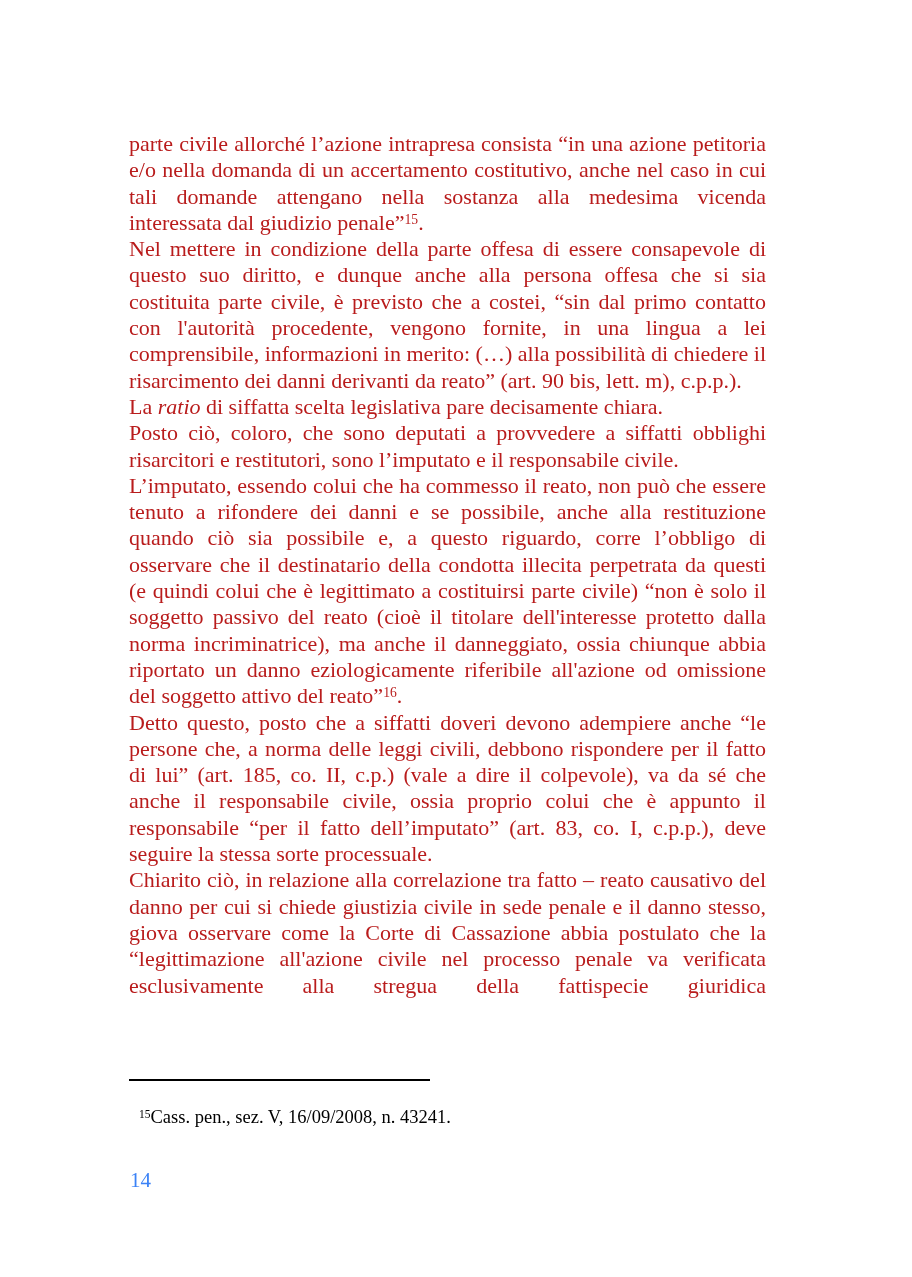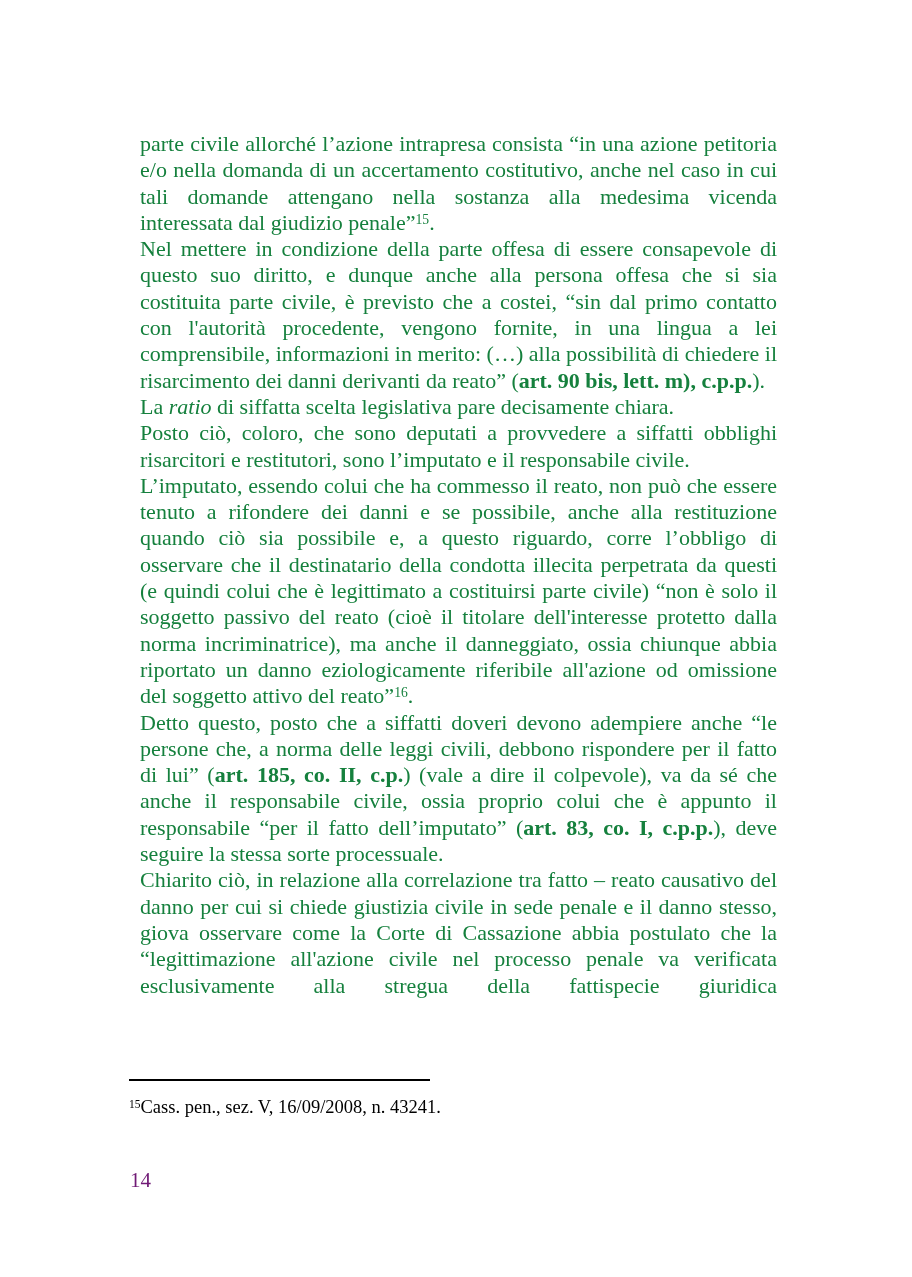--- a/index.html
+++ b/index.html
@@ -16,28 +16,27 @@
     inset: 0;
     background: #ffffff;
   }
   .content {
     position: absolute;
     left: 129px;
     top: 131px;
     width: 637px;
     font-size: 22px;
     line-height: 26.3px;
-    color: #15803d;
+    color: #b91c1c;
     text-align: justify;
     hyphens: none;
-    margin-left: 11px;
   }
   .content p { margin: 0; padding: 0; }
   .content p.justify-last { text-align-last: justify; }
-  .b { font-weight: bold; }
+  .b { font-weight: normal; }
   .i { font-style: italic; }
   sup.sx {
     font-size: 0.62em;
     line-height: 0;
     position: relative;
     top: -0.45em;
     vertical-align: baseline;
   }
   .footnote-sep {
     position: absolute;
@@ -49,28 +48,28 @@
   }
   .footnotes {
     position: absolute;
     left: 129px;
     top: 1096px;
     width: 637px;
     font-size: 18.5px;
     line-height: 23.5px;
     color: #000000;
   }
-  .footnotes .footnote { margin: 0; }
+  .footnotes .footnote { margin: 10px; }
   .page-number {
     position: absolute;
     left: 130px;
     top: 1169px;
     font-size: 21px;
     line-height: 1.1;
-    color: #701a75;
+    color: #3b82f6;
   }
 </style>
 </head>
 <body>
 
 <div class="page">
   <div class="content">
       <p><span>parte civile allorché l’azione intrapresa consista “in una azione petitoria e/o nella domanda di un accertamento costitutivo, anche nel caso in cui tali domande attengano nella sostanza alla medesima vicenda interessata dal giudizio penale”</span><sup class="sx">15</sup><span>.</span></p>
       <p><span>Nel mettere in condizione della parte offesa di essere consapevole di questo suo diritto, e dunque anche alla persona offesa che si sia costituita parte civile, è previsto che a costei, “sin dal primo contatto con l'autorità procedente, vengono fornite, in una lingua a lei comprensibile, informazioni in merito: (…) alla possibilità di chiedere il risarcimento dei danni derivanti da reato” (</span><span class="b">art. 90 bis, lett. m), c.p.p.</span><span>).</span></p>
       <p><span>La </span><span class="i">ratio</span><span> di siffatta scelta legislativa pare decisamente chiara.</span></p>

